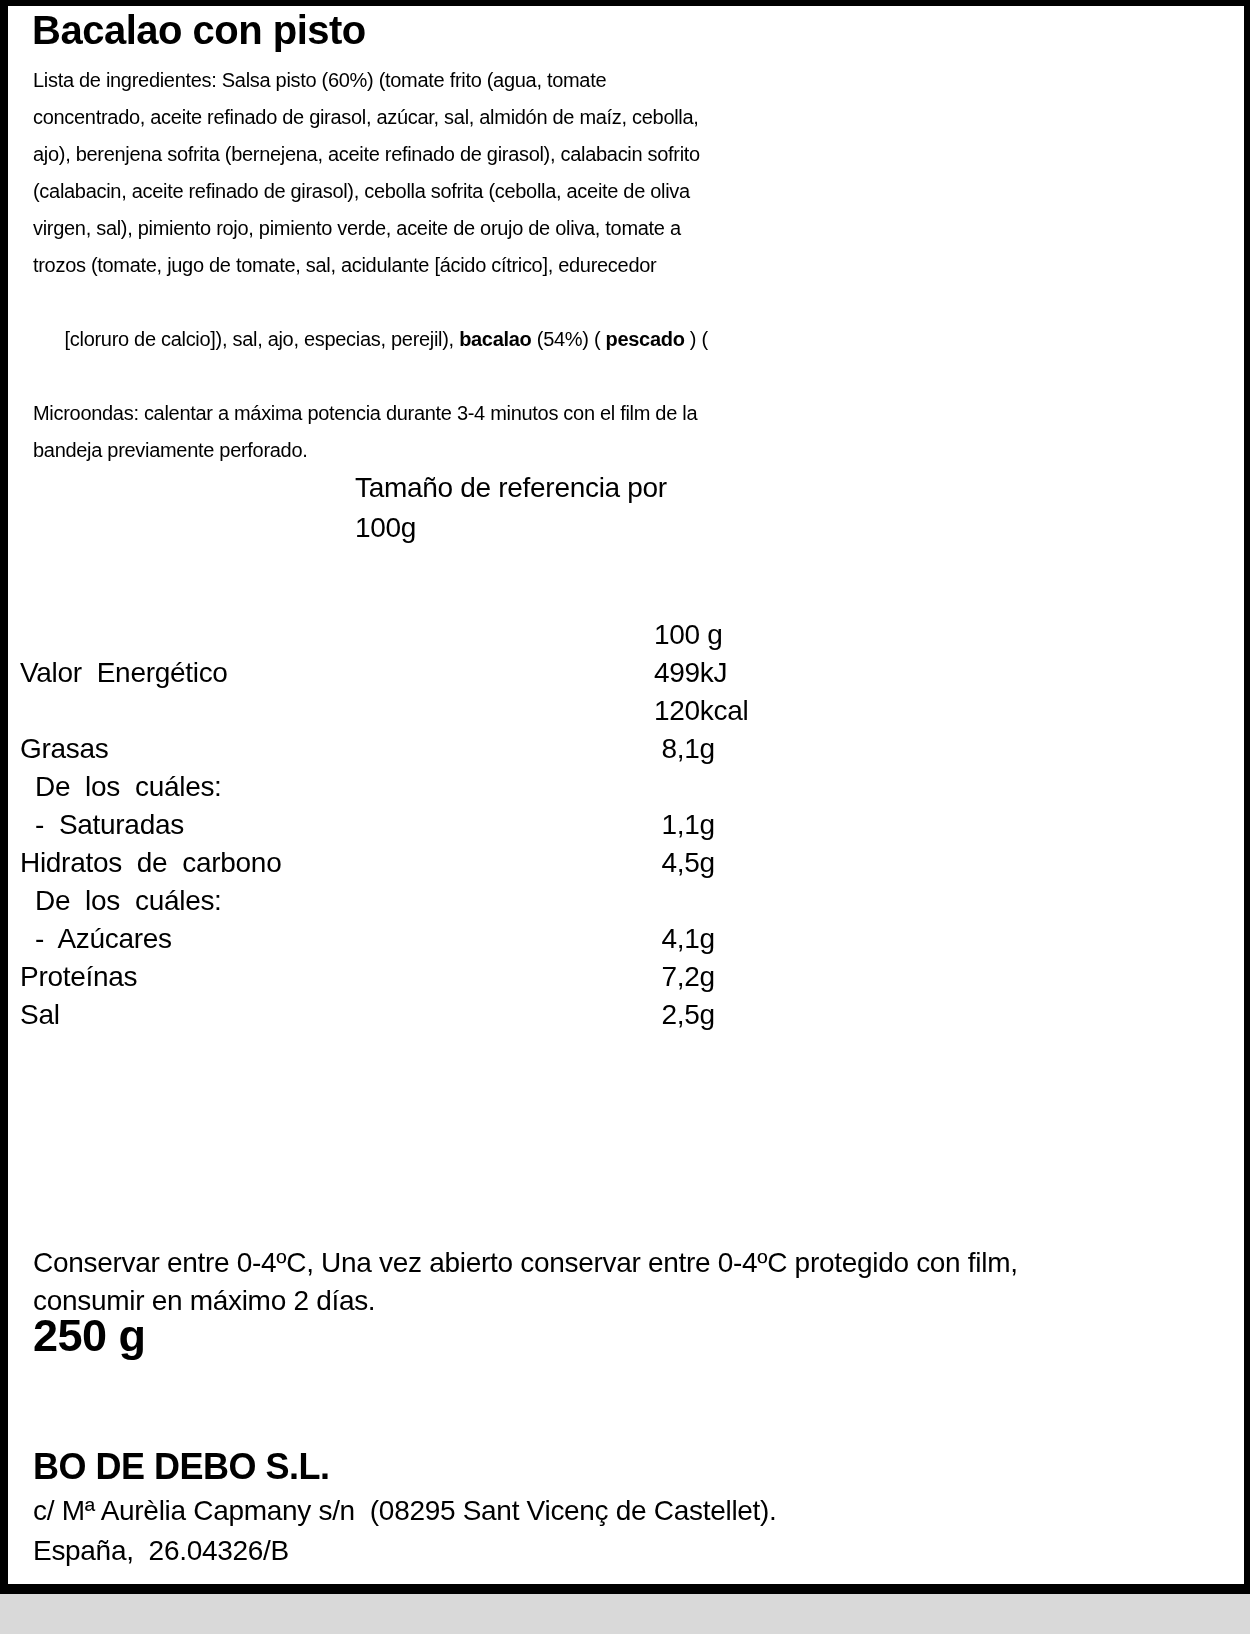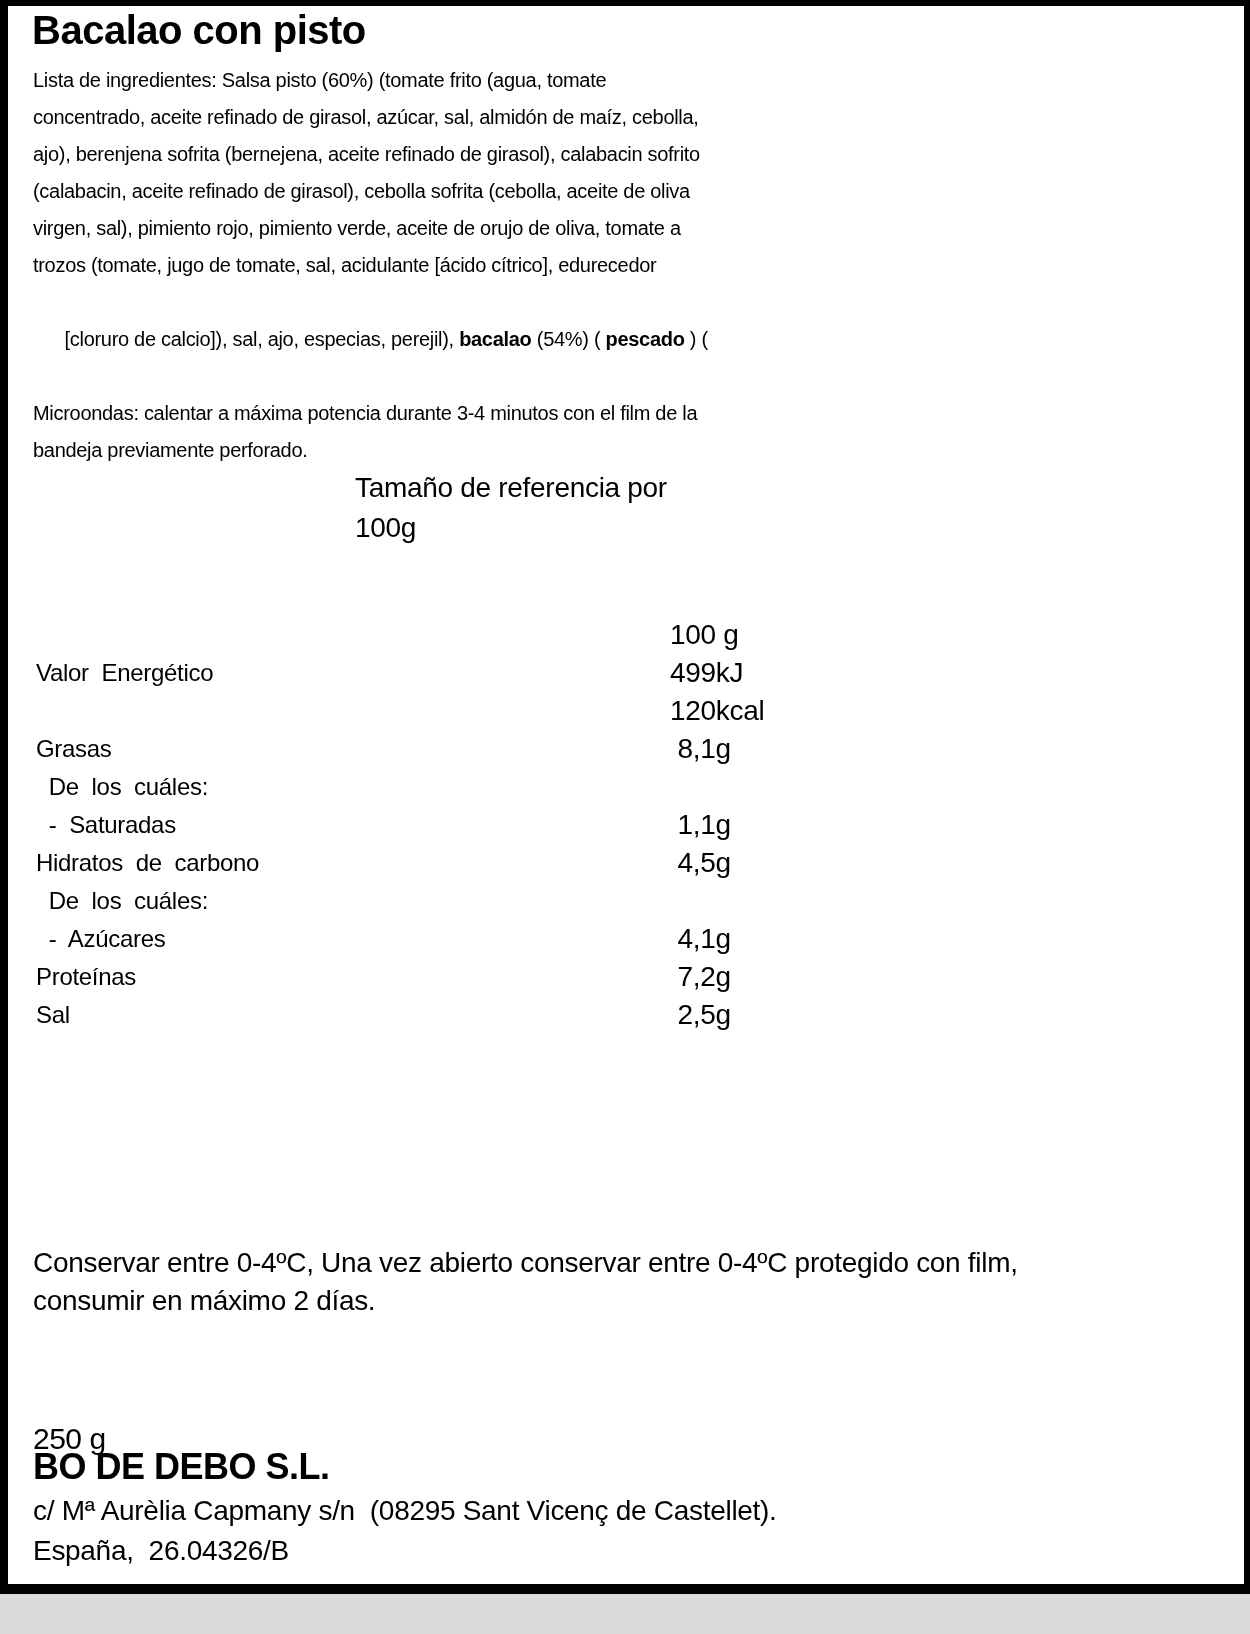--- a/index.html
+++ b/index.html
@@ -28,41 +28,41 @@
   .iline {
     font-size: 20px; line-height: 37px;
     white-space: pre; letter-spacing: -0.3px;
   }
   .iline .b { font-weight: bold; }
   .serving {
     left: 347px; top: 462px; width: 700px;
     font-size: 28px; line-height: 40px;
     letter-spacing: -0.3px;
   }
-  .nutri { left: 28px; top: 610px; width: 1100px; text-align: center; }
+  .nutri { left: 12px; top: 610px; width: 1100px; text-align: center; }
   .nrow { position: relative; height: 38px; }
   .nlabel {
     position: absolute; left: 0; top: 0;
-    font-size: 24px; line-height: 38px;
+    font-size: 28px; line-height: 38px;
     white-space: pre; letter-spacing: -0.3px;
   }
   .nvalue {
     position: absolute; left: 634px; top: 0;
     font-size: 28px; line-height: 38px;
     white-space: pre; letter-spacing: -0.3px;
   }
   .storage {
     left: 25px; top: 1238px; width: 1200px;
     font-size: 28px; line-height: 38px;
     letter-spacing: -0.3px;
   }
   .storage div { white-space: pre; }
   .weight {
-    left: 25px; top: 1416px;
-    font-size: 30px; font-weight: normal;
+    left: 25px; top: 1304px;
+    font-size: 45px; font-weight: bold;
     white-space: pre; letter-spacing: -0.5px;
   }
   .mfr-name {
     left: 25px; top: 1440px;
     font-size: 36px; font-weight: bold;
     white-space: pre; letter-spacing: -0.5px; text-align: center;
   }
   .mfr-addr {
     left: 25px; top: 1489px;
     font-size: 28px; white-space: pre; letter-spacing: -0.3px;

